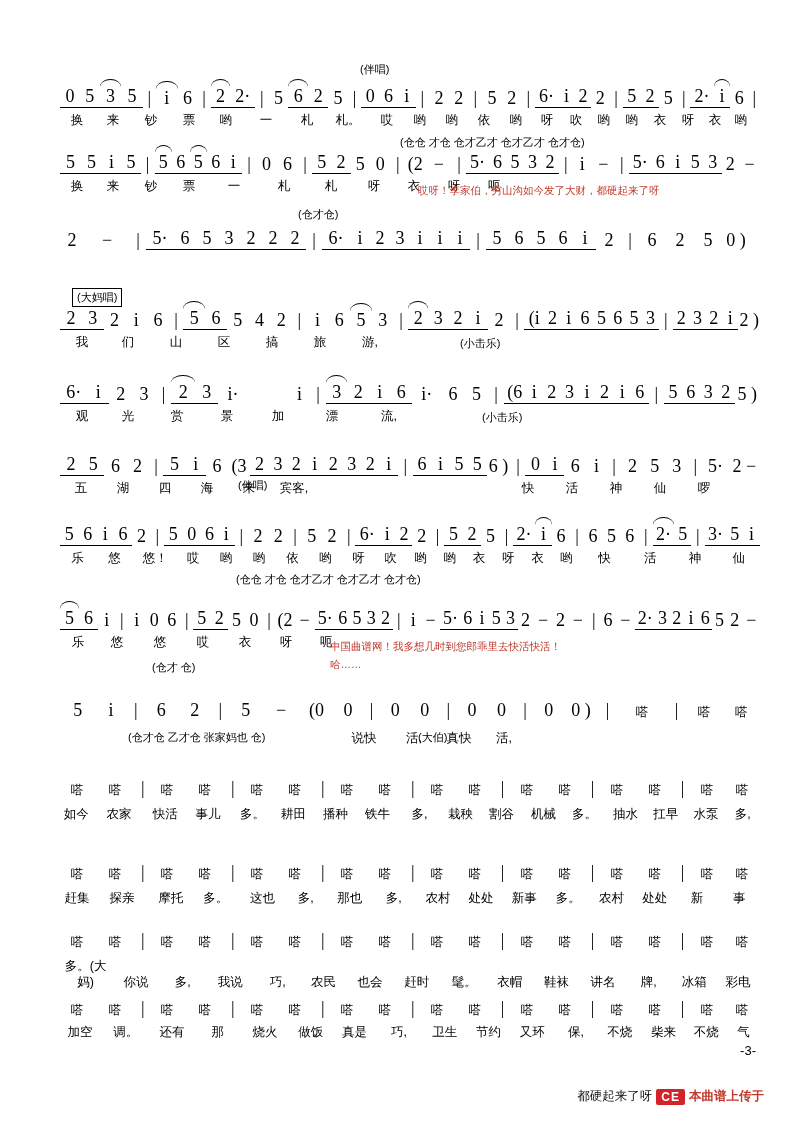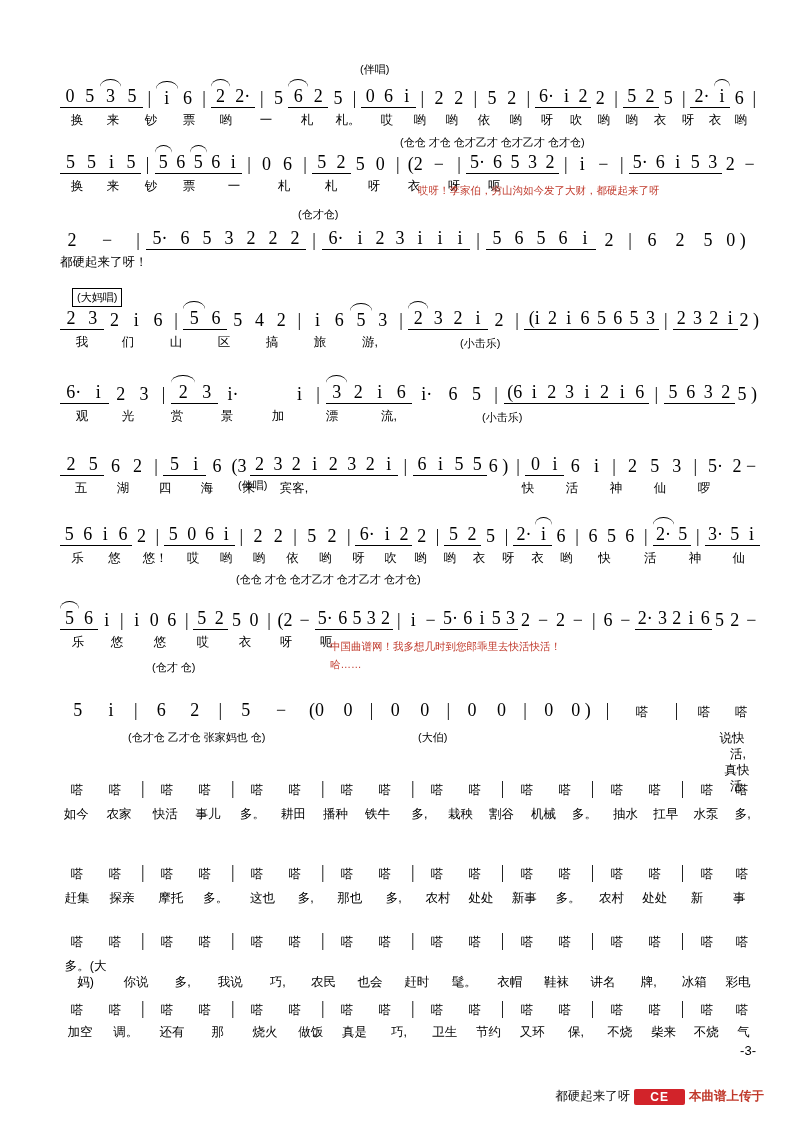--- a/index.html
+++ b/index.html
@@ -69,21 +69,21 @@
     font-family: "Liberation Sans", sans-serif;
     font-size: 12.5px;
     color: #111;
   }
   .footer .logo {
     display: inline-block;
     background: #d2232a;
     color: #fff;
     font-weight: bold;
     font-size: 12px;
-    padding: 1px 16px;
+    padding: 1px 5px;
     margin: 0 4px;
     border-radius: 2px;
     letter-spacing: 1px;
   }
   .footer .site { color: #c0392b; font-weight: bold; }
 
   
   .row {
     position: absolute;
     left: 60px;
@@ -263,23 +263,20 @@
     <span class="tok num u1" style="width:22px">6</span>
     <span class="tok num u1" style="width:22px">5</span>
     <span class="tok num u1" style="width:22px">6</span>
     <span class="tok num u1" style="width:22px">i</span>
     <span class="tok num" style="width:26px">2</span>
     <span class="tok num" style="width:16px">|</span>
     <span class="tok num" style="width:28px">6</span>
     <span class="tok num" style="width:28px">2</span>
     <span class="tok num" style="width:28px">5</span>
     <span class="tok num" style="width:28px">0 )</span>
-  </div>
-  <div class="row" style="top:254px;">
-    <span class="tok lyrtok" style="width:110px; text-align:left">都硬起来了呀！</span>
   </div>
 
   <div class="anno" style="left:72px; top:288px; border:1px solid #000; padding:1px 4px;">(大妈唱)</div>
 
   <div class="row" style="top:308px;">
     <span class="tok num u1" style="width:24px">2</span>
     <span class="tok num u1" style="width:24px">3</span>
     <span class="tok num" style="width:24px">2</span>
     <span class="tok num" style="width:24px">i</span>
     <span class="tok num" style="width:24px">6</span>
@@ -569,21 +566,21 @@
     <span class="tok num" style="width:30px">0</span>
     <span class="tok num" style="width:18px">|</span>
     <span class="tok num" style="width:30px">0</span>
     <span class="tok num" style="width:36px">0 )</span>
     <span class="tok num" style="width:18px">|</span>
     <span class="tok lyrtok" style="width:52px; font-size:12.5px">嗒</span>
     <span class="tok num" style="width:18px">|</span>
     <span class="tok lyrtok" style="width:38px; font-size:12.5px">嗒</span>
     <span class="tok lyrtok" style="width:38px; font-size:12.5px">嗒</span>
   </div>
-  <div class="row" style="top:730px;flex-direction:column;">
+  <div class="row" style="top:730px;">
     <span class="tok lyrtok" style="width:276px"></span>
     <span class="tok lyrtok" style="width:56px">说快</span>
     <span class="tok lyrtok" style="width:44px">活,</span>
     <span class="tok lyrtok" style="width:46px">真快</span>
     <span class="tok lyrtok" style="width:44px">活,</span>
   </div>
   <div class="anno" style="left:128px; top:730px;">(仓才仓   乙才仓    张家妈也  仓)</div>
   <div class="anno" style="left:418px; top:730px;">(大伯)</div>
 
   <div class="row" style="top:778px;">

